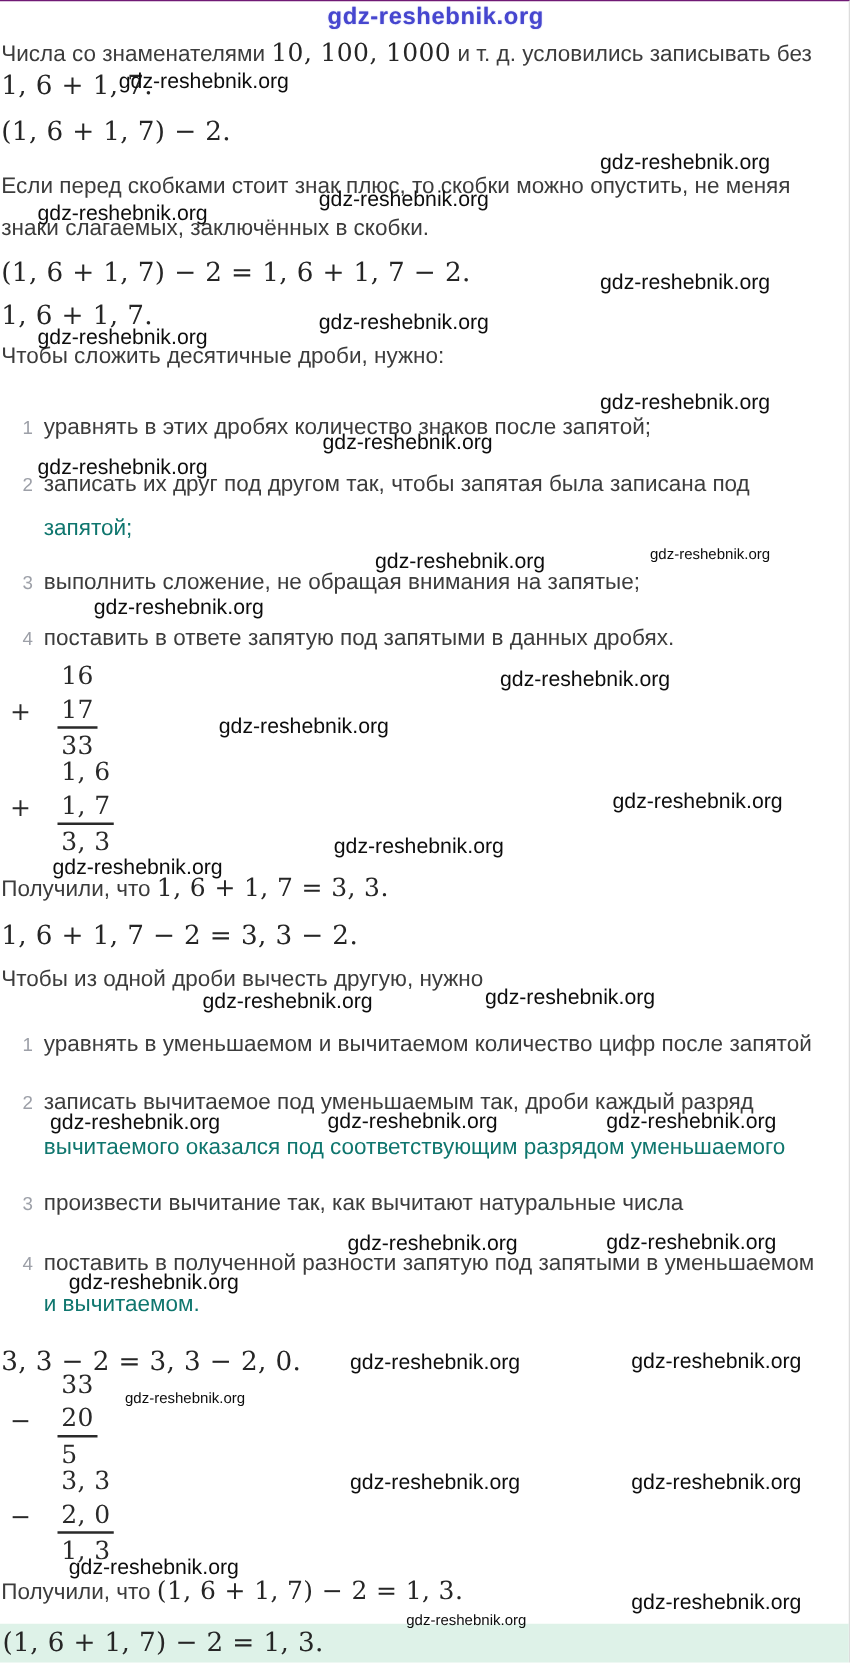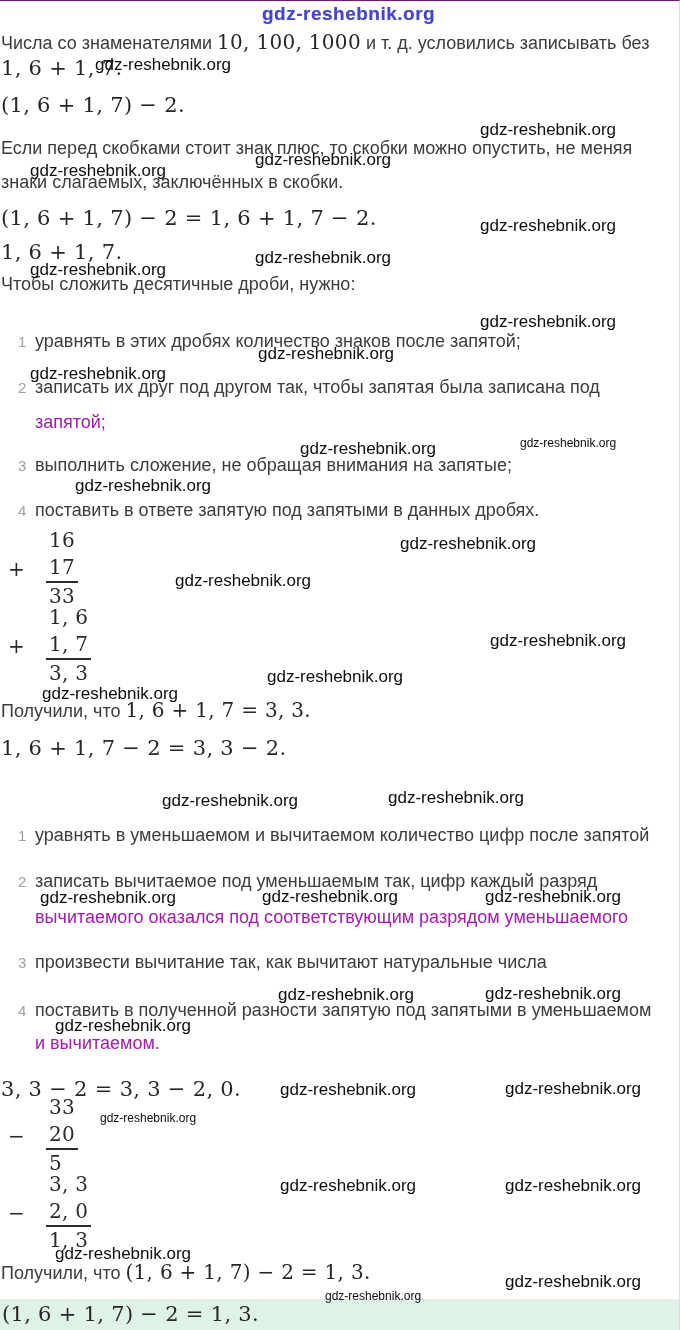--- a/index.html
+++ b/index.html
@@ -35,21 +35,21 @@
   }
   
   .li { position:absolute; left:18px; white-space:nowrap; z-index:2; }
   .li-num {
     display:inline-block; width:17px; font:15px "Liberation Sans", sans-serif;
     color:#9da0a8;
   }
   .li-line { font:18px "Liberation Sans", sans-serif; color:#3c3c3c; }
   .li-cont {
     position:absolute; left:35px; font:18px "Liberation Sans", sans-serif;
-    color:#a21caf; white-space:nowrap; z-index:2;
+    color:#0f766e; white-space:nowrap; z-index:2;
   }
   
   .col-op { position:absolute; z-index:2; }
   .col-op .op {
     position:absolute; left:0; top:30px;
     font:20px "DejaVu Serif", "Liberation Serif", serif; color:#2a2a2a;
   }
   .col-op .nums { margin-left:38px; }
   .col-op .num {
     display:block; width:max-content; padding:0 3px;
@@ -151,26 +151,27 @@
       <span class="num">3, 3</span>
     </div>
   </div>
 
   <div class="para" style="left:1px;top:699px">
     <span>Получили, что</span><span class="m-inline">1, 6 + 1, 7 = 3, 3.</span>
   </div>
 
   <div class="math" style="left:1px;top:735px">1, 6 + 1, 7 − 2 = 3, 3 − 2.</div>
 
+  <div class="para" style="left:1px;top:771px">Чтобы из одной дроби вычесть другую, нужно</div>
 
   <div class="li" style="top:824px">
     <span class="li-num">1</span><span class="li-line">уравнять в уменьшаемом и вычитаемом количество цифр после запятой</span>
   </div>
   <div class="li" style="top:870px">
-    <span class="li-num">2</span><span class="li-line">записать вычитаемое под уменьшаемым так, цифр каждый разряд</span>
+    <span class="li-num">2</span><span class="li-line">записать вычитаемое под уменьшаемым так, дроби каждый разряд</span>
   </div>
   <div class="li-cont" style="top:906px">вычитаемого оказался под соответствующим разрядом уменьшаемого</div>
   <div class="li" style="top:951px">
     <span class="li-num">3</span><span class="li-line">произвести вычитание так, как вычитают натуральные числа</span>
   </div>
   <div class="li" style="top:999px">
     <span class="li-num">4</span><span class="li-line">поставить в полученной разности запятую под запятыми в уменьшаемом</span>
   </div>
   <div class="li-cont" style="top:1032px">и вычитаемом.</div>
 

